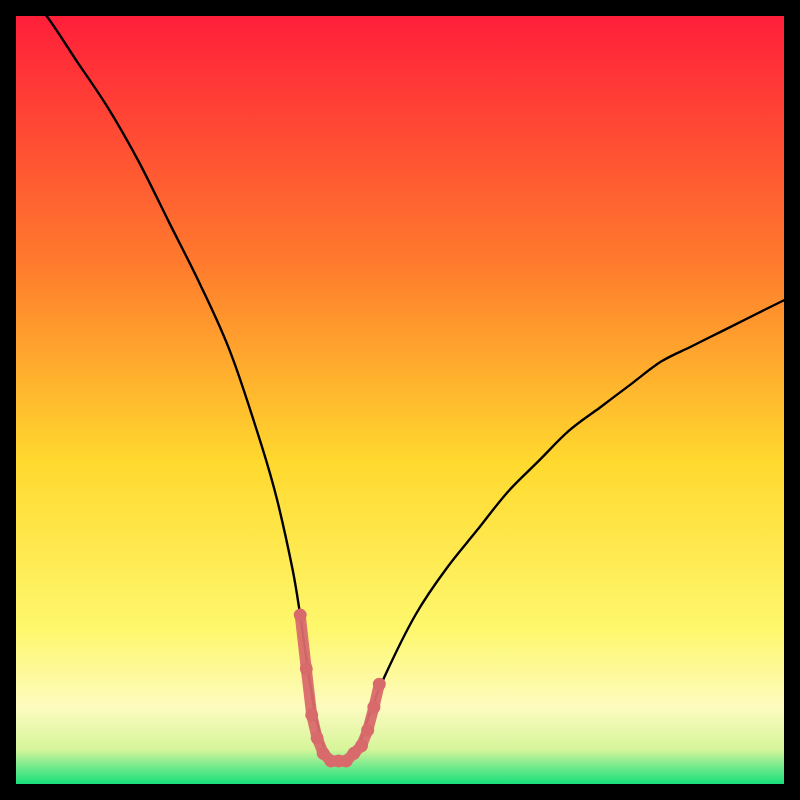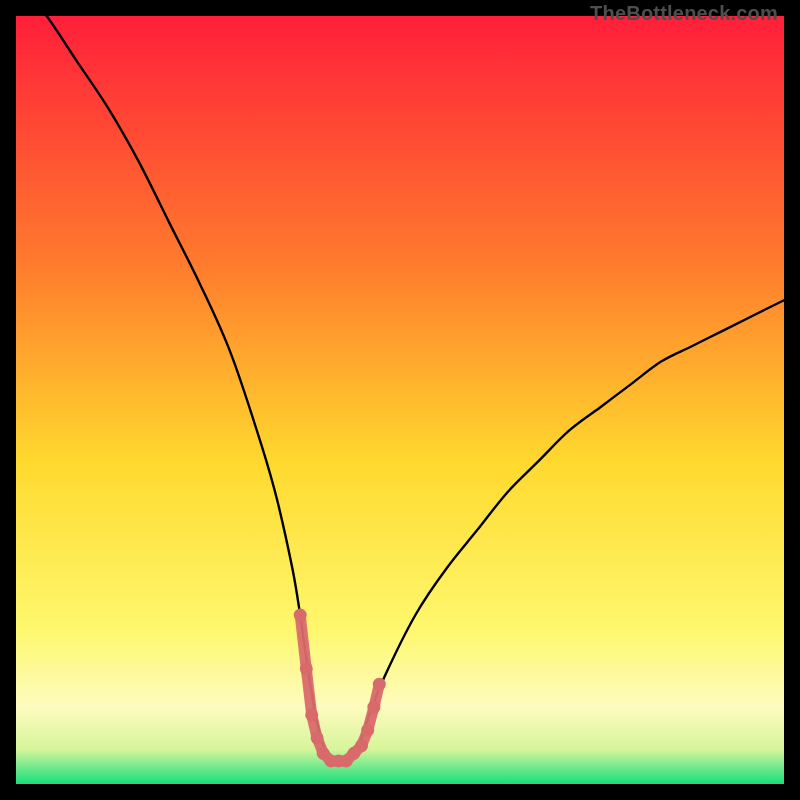--- a/index.html
+++ b/index.html
@@ -80,14 +80,13 @@
           <circle cx="330.2" cy="745.0" r="6.5" fill="#d96a6c"></circle>
           <circle cx="337.9" cy="737.3" r="6.5" fill="#d96a6c"></circle>
           <circle cx="345.6" cy="729.6" r="6.5" fill="#d96a6c"></circle>
           <circle cx="351.7" cy="714.2" r="6.5" fill="#d96a6c"></circle>
           <circle cx="357.9" cy="691.2" r="6.5" fill="#d96a6c"></circle>
           <circle cx="363.3" cy="668.2" r="6.5" fill="#d96a6c"></circle>
         </g>
     </svg>
   </div>
 
-  <div class="watermark">TheBottleneck.com</div>
 </div>
 
 </body></html>

